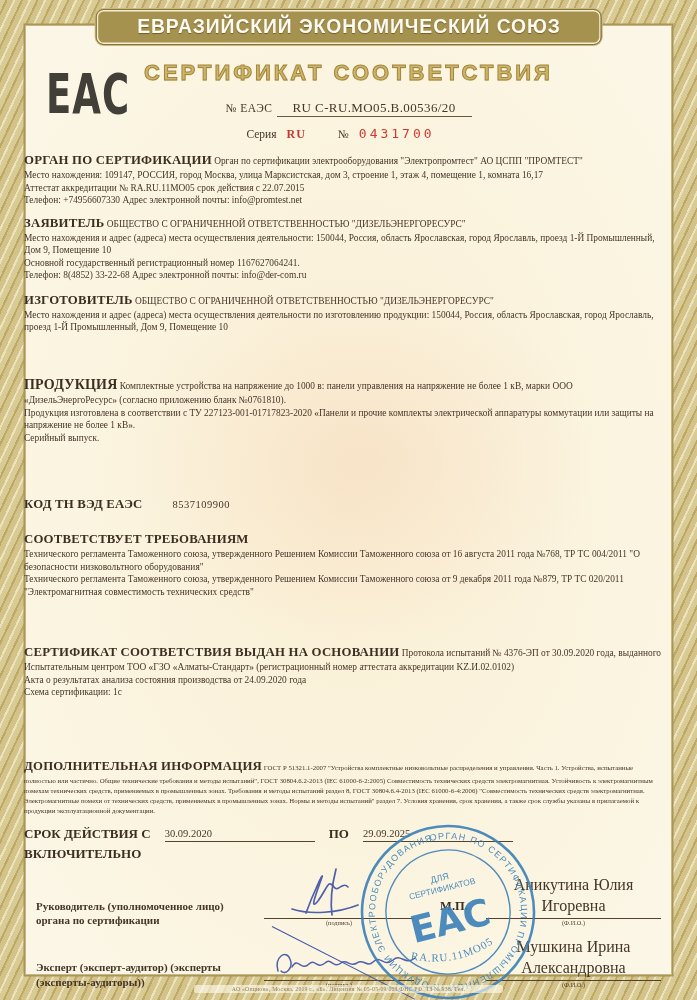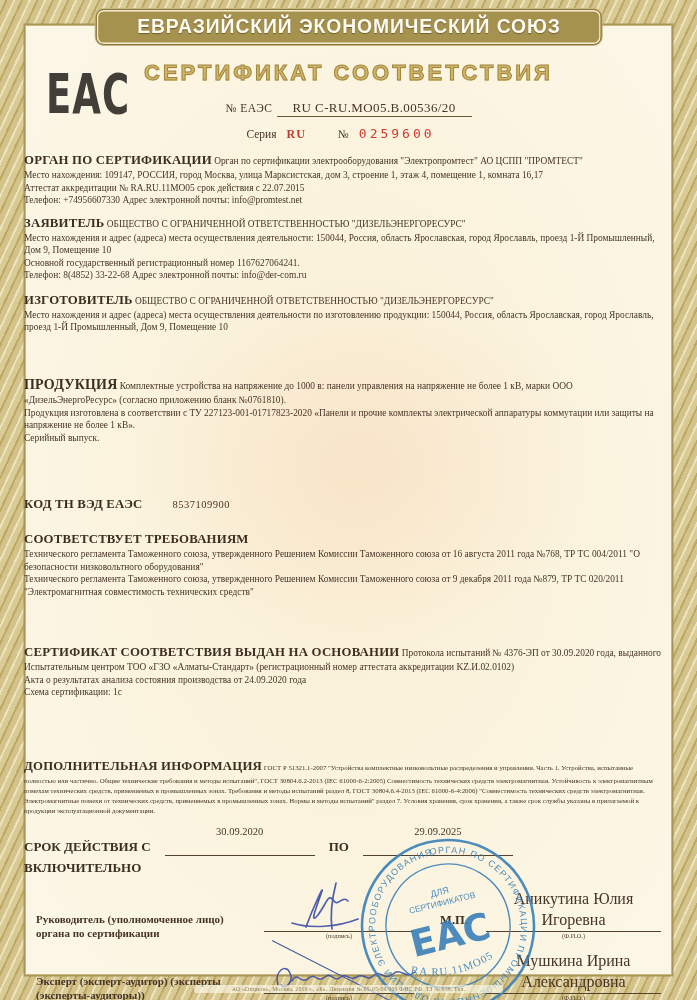--- a/index.html
+++ b/index.html
@@ -53,21 +53,21 @@
   .para{margin:0;}
   .lbl{font-size:12.8px;letter-spacing:.2px;color:#3c2f22;}
   .lbl-big{font-size:14px;}
   .line{margin:0;}
   .tnved-row{display:flex;align-items:baseline;gap:30px;}
   .tnved-code{font-size:10.5px;letter-spacing:.5px;}
   .tiny{font-size:6.8px;line-height:1.5;}
   
   .validity-row{display:flex;align-items:flex-end;gap:14px;margin-top:8px;}
   .v-label{font-size:13px;font-weight:bold;color:#3c2f22;white-space:nowrap;}
-  .date-cell{width:150px;text-align:center;border-bottom:1px solid #55422c;font-size:10.5px;padding-bottom:16px;}
+  .date-cell{width:150px;border-bottom:1px solid #55422c;font-size:10.5px;padding-bottom:0;}
   .incl{font-size:13px;font-weight:bold;color:#3c2f22;margin-top:3px;}
   
   .sig-area{position:relative;margin-top:12px;}
   .sig-row{display:flex;align-items:flex-end;margin-bottom:9px;}
   .role{width:232px;font-weight:bold;font-size:11px;line-height:1.3;padding-left:12px;box-sizing:border-box;}
   .sigline{width:150px;margin:0 8px;text-align:center;position:relative;}
   .scribble{position:absolute;left:8px;bottom:6px;z-index:2;}
   .rule{border-top:1px solid #55422c;}
   .caption{font-size:6.3px;color:#55422c;}
   .mp{width:64px;text-align:center;font-weight:bold;font-size:12.5px;padding-bottom:12px;color:#3c2f22;}
@@ -103,21 +103,21 @@
     <span class="cert-no-value">RU C-RU.МО05.В.00536/20</span>
   </div>
 
   <div class="series-row">
     <span>
       <span class="series-label">Серия</span>
       <span class="series-value">RU</span>
     </span>
     <span>
       <span class="blank-label">№</span>
-      <span class="blank-number">0259600</span>
+      <span class="blank-number">0431700</span>
     </span>
   </div>
 
   <div class="text-col">
 
     <div class="sec">
       <p class="para">
         <b class="lbl">ОРГАН ПО СЕРТИФИКАЦИИ</b>
         <span>Орган по сертификации электрооборудования "Электропромтест" АО ЦСПП "ПРОМТЕСТ"</span>
       </p>

